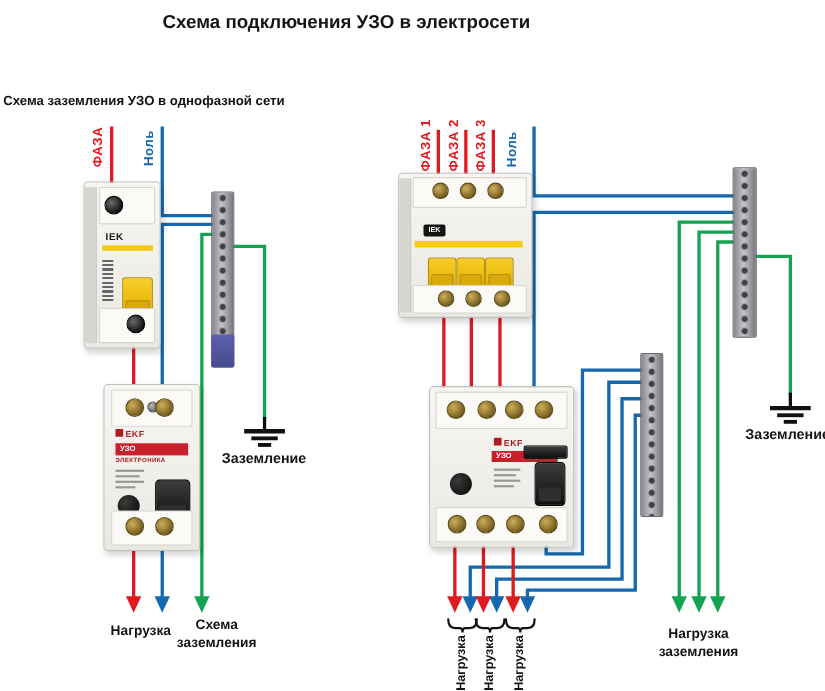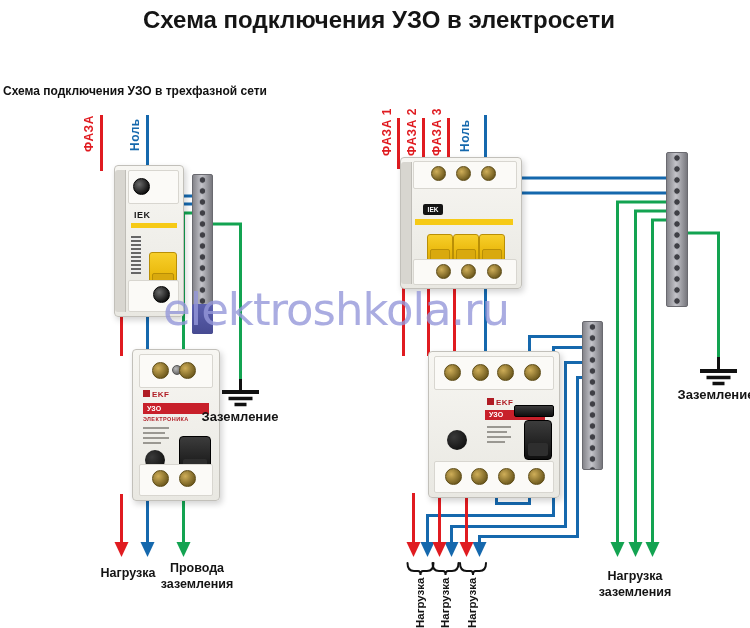--- a/index.html
+++ b/index.html
@@ -1,20 +1,20 @@
 <!DOCTYPE html>
 <html style="--phase_wire: #e01b20; --neutral_wire: #1568ad; --ground_wire: #13a351; --watermark_color: #9598da; --device_red: #c8202a; --lever_yellow: #f3c214;"><head>
 <meta charset="utf-8">
 <style>
   html,body{margin:0;padding:0;background:#fff;}
   #canvas{position:relative;width:750px;height:628px;background:#ffffff;overflow:hidden;
           font-family:"Liberation Sans",sans-serif;}
   
   .title-wrap{position:absolute;left:15px;top:6px;width:600px;text-align:center;z-index:10;}
-  .title-line{font-size:24px;line-height:28px;font-weight:700;color:#151515;text-align:right;}
+  .title-line{font-size:17px;line-height:28px;font-weight:700;color:#151515;}
   .subtitle{position:absolute;top:84px;font-size:12px;font-weight:700;color:#111;z-index:10;white-space:nowrap;}
   .hlabel{position:absolute;font-weight:700;font-size:12.5px;color:#141414;text-align:center;z-index:12;line-height:16px;}
   .vlabel{position:absolute;writing-mode:vertical-rl;transform:rotate(180deg);font-weight:700;
           font-size:12px;letter-spacing:.5px;line-height:17px;width:17px;white-space:nowrap;z-index:12;}
   .vlabel.red{color:var(--phase_wire,#e01b20);}
   .vlabel.blue{color:var(--neutral_wire,#1568ad);}
   .vlabel.dark{color:#141414;font-size:11.5px;letter-spacing:0;}
   .watermark{position:absolute;left:163px;top:283px;z-index:30;font-family:"DejaVu Sans",sans-serif;
              font-size:45px;font-weight:400;letter-spacing:-1px;color:var(--watermark_color,#9598da);
              opacity:.8;white-space:nowrap;}
@@ -24,21 +24,21 @@
   .w-ph{stroke:var(--phase_wire,#e01b20);}
   .w-nt{stroke:var(--neutral_wire,#1568ad);}
   .w-gr{stroke:var(--ground_wire,#13a351);}
   .w-bk{stroke:#111;}
   .f-ph{fill:var(--phase_wire,#e01b20);}
   .f-nt{fill:var(--neutral_wire,#1568ad);}
   .f-gr{fill:var(--ground_wire,#13a351);}
   .brace{stroke:#111;stroke-width:2;fill:none;stroke-linecap:round;}
   
   .dev{position:absolute;z-index:5;background:linear-gradient(180deg,#f7f6f2,#e9e8e2);
-       border:1px solid #c2c0ba;border-radius:4px;box-shadow:2px 3px 6px rgba(0,0,0,.18);margin-left:38px;}
+       border:1px solid #c2c0ba;border-radius:4px;box-shadow:2px 3px 6px rgba(0,0,0,.18);}
   .fin{position:absolute;left:0;top:4px;bottom:4px;width:10px;background:#d8d6d0;
        border-right:1px solid #bfbdb7;border-radius:3px 0 0 3px;}
   .tplate{position:absolute;background:#fbfaf7;border:1px solid #d8d6d0;border-radius:2px;}
   .screw{position:absolute;border-radius:50%;z-index:2;}
   .screw.brass{width:15px;height:15px;background:radial-gradient(circle at 35% 35%,#cfae58,#6e5a1e 75%);border:1px solid #5c4a15;}
   .screw.brass.sm{width:13px;height:13px;}
   .screw.dark{width:15px;height:15px;background:radial-gradient(circle at 35% 35%,#6a6a6a,#0e0e0e 75%);border:1px solid #000;}
   .screw.tiny{width:8px;height:8px;background:radial-gradient(circle at 35% 35%,#bbb,#666 75%);border:1px solid #555;}
   .lever{position:absolute;background:linear-gradient(180deg,#f7cf2a,#eab90d 55%,#d7a50a);
          border:1px solid #b98f06;border-radius:3px;}
@@ -67,21 +67,21 @@
                background:linear-gradient(180deg,#5c60ae,#474b92);border-radius:2px;}
 </style>
 </head>
 <body>
 
 <div id="canvas">
 
   <div class="title-wrap">
     <div class="title-line">Схема подключения УЗО в электросети</div>
   </div>
-  <div class="subtitle" style="left:3px;">Схема подключения УЗО в трехфазной сети</div>
+  <div class="subtitle" style="left:3px;">Схема заземления УЗО в однофазной сети</div>
 
   <svg class="wiring" width="750" height="628">
     <g>
       <polyline class="w-nt" points="147.5,115 147.5,196 194,196"></polyline>
       <polyline class="w-nt" points="194,204 147.5,204 147.5,356"></polyline>
       <polyline class="w-nt" points="147.5,494 147.5,543"></polyline>
       <polygon class="f-nt" points="140.5,542 154.5,542 147.5,557"></polygon>
       <polyline class="w-gr" points="194,213 183.5,213 183.5,543"></polyline>
       <polygon class="f-gr" points="176.5,542 190.5,542 183.5,557"></polygon>
       <polyline class="w-gr" points="210,224 240.5,224 240.5,381"></polyline>
@@ -231,28 +231,27 @@
   <div class="vlabel red" style="left:379px;top:100px;height:56px;">ФАЗА 1</div>
   <div class="vlabel red" style="left:404px;top:100px;height:56px;">ФАЗА 2</div>
   <div class="vlabel red" style="left:429px;top:100px;height:56px;">ФАЗА 3</div>
   <div class="vlabel blue" style="left:457px;top:104px;height:48px;">Ноль</div>
 
   <div class="hlabel" style="left:188px;top:409px;width:104px;font-size:13px;">Заземление</div>
   <div class="hlabel" style="left:664px;top:387px;width:104px;font-size:13px;">Заземление</div>
 
   <div class="hlabel" style="left:86px;top:565px;width:84px;">Нагрузка</div>
   <div class="hlabel" style="left:150px;top:560px;width:94px;">
-    <span>Провода</span><br>
+    <span>Схема</span><br>
     <span>заземления</span>
   </div>
 
   <div class="vlabel dark" style="left:412px;top:577px;height:51px;">Нагрузка</div>
   <div class="vlabel dark" style="left:437px;top:577px;height:51px;">Нагрузка</div>
   <div class="vlabel dark" style="left:464px;top:577px;height:51px;">Нагрузка</div>
 
   <div class="hlabel" style="left:583px;top:568px;width:104px;">
     <span>Нагрузка</span><br>
     <span>заземления</span>
   </div>
 
-  <div class="watermark">elektroshkola.ru</div>
 
 </div>
 
 </body></html>

